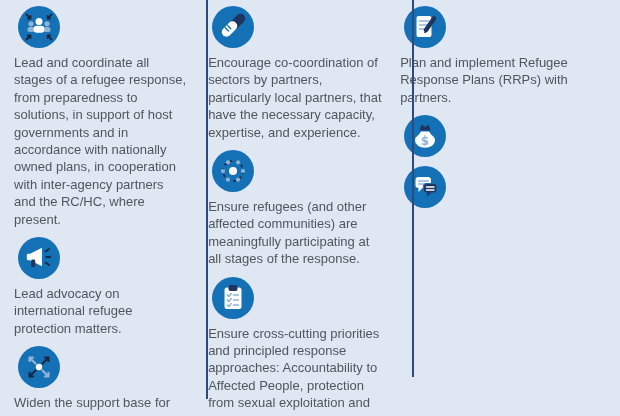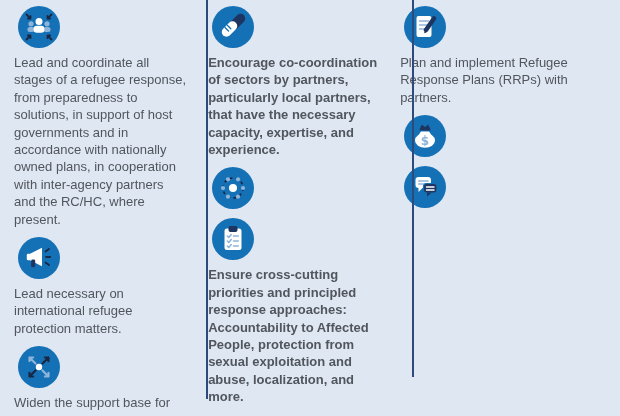--- a/index.html
+++ b/index.html
@@ -15,21 +15,21 @@
   }
   .wrap {
     position: relative;
     width: 620px;
     height: 416px;
     display: flex;
     border-radius: 26px;
   }
   .col { box-sizing: border-box; }
   .col-1 { width: 206px; padding: 6px 10px 0 14px; }
-  .col-2 { width: 206px; padding: 6px 10px 0 12px; font-weight: bold; }
+  .col-2 { width: 206px; padding: 6px 10px 0 12px; }
   .col-3 { width: 240px; padding: 6px 8px 0 8px; }
   .divider {
     position: absolute;
     top: 0;
     width: 2px;
     background: #2c4a7c;
   }
   .divider-1 { left: 206px; height: 399px; }
   .divider-2 { left: 412px; height: 377px; }
   .item { margin-bottom: 9px; }
@@ -79,21 +79,21 @@
         <circle cx="21" cy="21" r="21" fill="#1571b5"></circle>
         <rect x="8.8" y="16.8" width="4" height="6.5" rx="1.4" fill="#ffffff"></rect>
         <path d="M12,16.8 L24,10.8 L24,29.2 L12,23.2 Z" fill="#ffffff"></path>
         <rect x="13.2" y="22.6" width="4" height="7.6" rx="1.3" fill="#1d3560"></rect>
         <g stroke="#1a2744" stroke-width="1.8" stroke-linecap="round">
           <line x1="27.5" y1="14.5" x2="31" y2="12"></line>
           <line x1="28" y1="20" x2="32.2" y2="20"></line>
           <line x1="27.5" y1="25.5" x2="31" y2="28"></line>
         </g>
       </svg>
-      <p>Lead necessary on international refugee protection matters.</p>
+      <p>Lead advocacy on international refugee protection matters.</p>
     </div>
 
     <div class="item">
       <svg class="icon" width="42" height="42" viewBox="0 0 42 42">
         <circle cx="21" cy="21" r="21" fill="#1571b5"></circle>
         <g stroke="#1a2744" stroke-width="2.2" stroke-linecap="round" fill="none">
           <path d="M24.5,17.5 L30.5,11.5 M30.5,11.5 L26.9,11.5 M30.5,11.5 L30.5,15.1"></path>
           <path d="M17.5,24.5 L11.5,30.5 M11.5,30.5 L15.1,30.5 M11.5,30.5 L11.5,26.9"></path>
         </g>
         <g stroke="#8fb4d9" stroke-width="2.2" stroke-linecap="round" fill="none">
@@ -131,20 +131,21 @@
         <g fill="#8fb4d9">
           <circle cx="31" cy="21" r="2.1"></circle>
           <circle cx="26" cy="29.7" r="2.1"></circle>
           <circle cx="16" cy="29.7" r="2.1"></circle>
           <circle cx="11" cy="21" r="2.1"></circle>
           <circle cx="16" cy="12.3" r="2.1"></circle>
           <circle cx="26" cy="12.3" r="2.1"></circle>
         </g>
         <circle cx="21" cy="21" r="4" fill="#ffffff"></circle>
       </svg>
+      <p>Ensure refugees (and other affected communities) are meaningfully participating at all stages of the response.</p>
     </div>
 
     <div class="item">
       <svg class="icon" width="42" height="42" viewBox="0 0 42 42">
         <circle cx="21" cy="21" r="21" fill="#1571b5"></circle>
         <rect x="12.5" y="10.5" width="17" height="21.5" rx="2.5" fill="#ffffff"></rect>
         <rect x="16.5" y="8" width="9" height="6" rx="2" fill="#1d3560"></rect>
         <g stroke="#8fb4d9" stroke-width="1.6" fill="none" stroke-linecap="round" stroke-linejoin="round">
           <polyline points="15.3,18 16.8,19.4 19.2,16.6"></polyline>
           <line x1="21.5" y1="18" x2="26.3" y2="18"></line>

